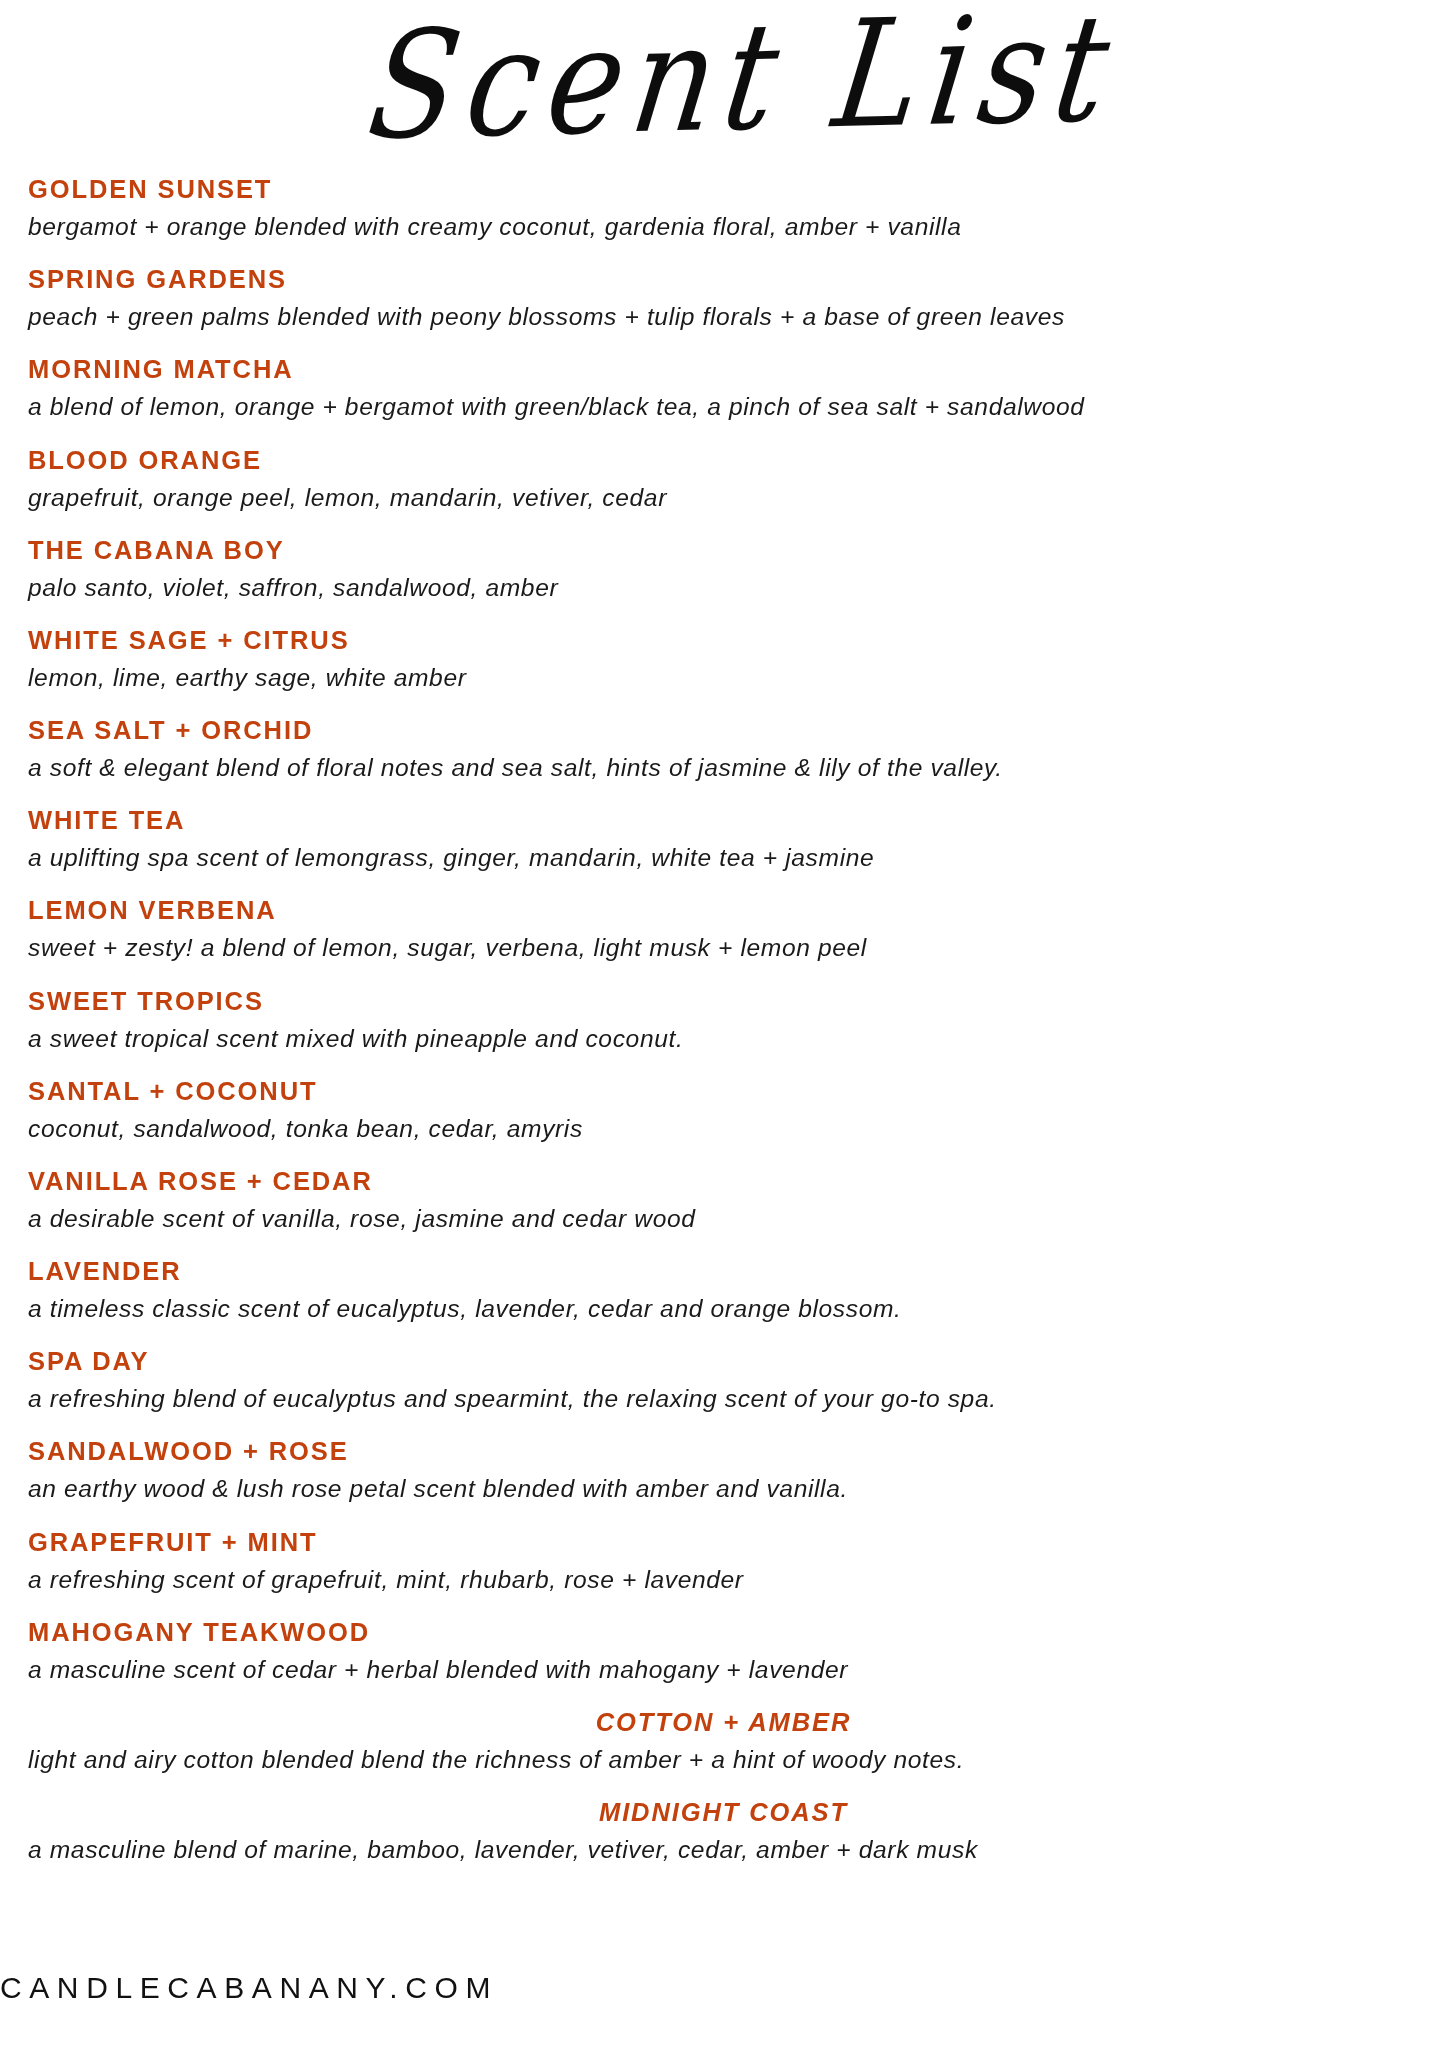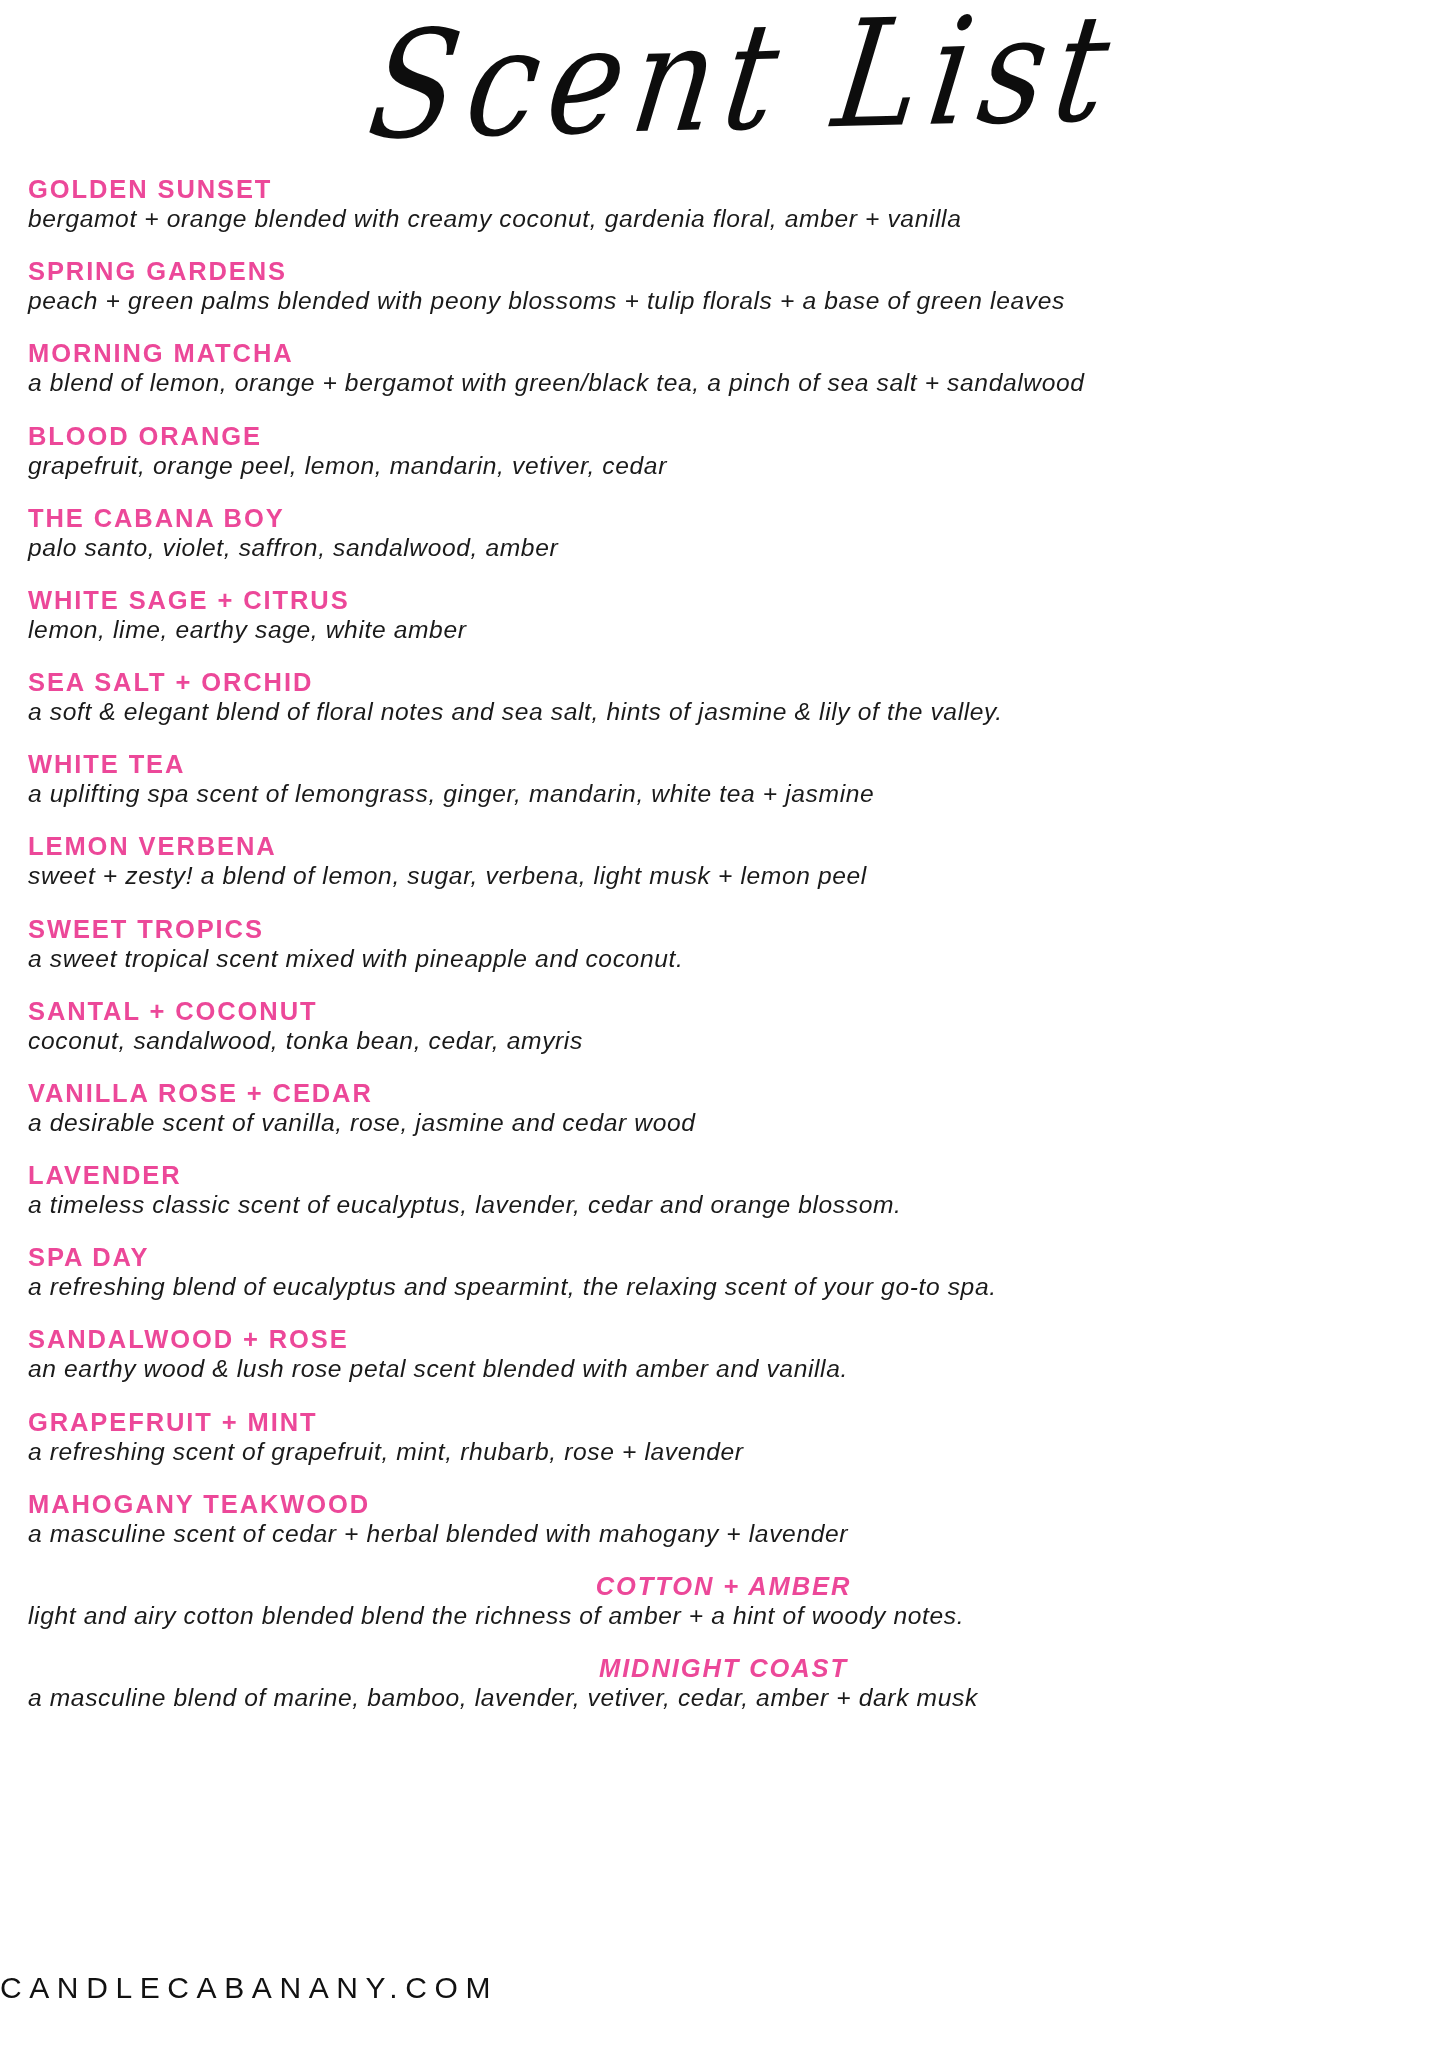--- a/index.html
+++ b/index.html
@@ -56,38 +56,38 @@
   }
   .scent-entry {
     margin-bottom: 22.6px;
   }
   .scent-name {
     font-family: "Liberation Sans", sans-serif;
     font-size: 25.5px;
     font-weight: 700;
     letter-spacing: 1.9px;
     line-height: 1.18;
-    color: #ec4899;
+    color: #c2410c;
     text-transform: uppercase;
     white-space: nowrap;
   }
   .scent-entry.italic-name .scent-name {
     font-style: italic;
     font-weight: 600;
     text-align: center;
   }
   .scent-desc {
     font-family: "Liberation Sans", sans-serif;
     font-size: 24.6px;
     font-style: italic;
     font-weight: 400;
     letter-spacing: 0.62px;
     line-height: 1.2;
     color: #1a1a1a;
-    margin-top: 0;
+    margin-top: 8px;
     white-space: nowrap;
   }
 
   
   .footer {
     position: absolute;
     left: 0;
     right: 0;
     bottom: 58px;
   }

